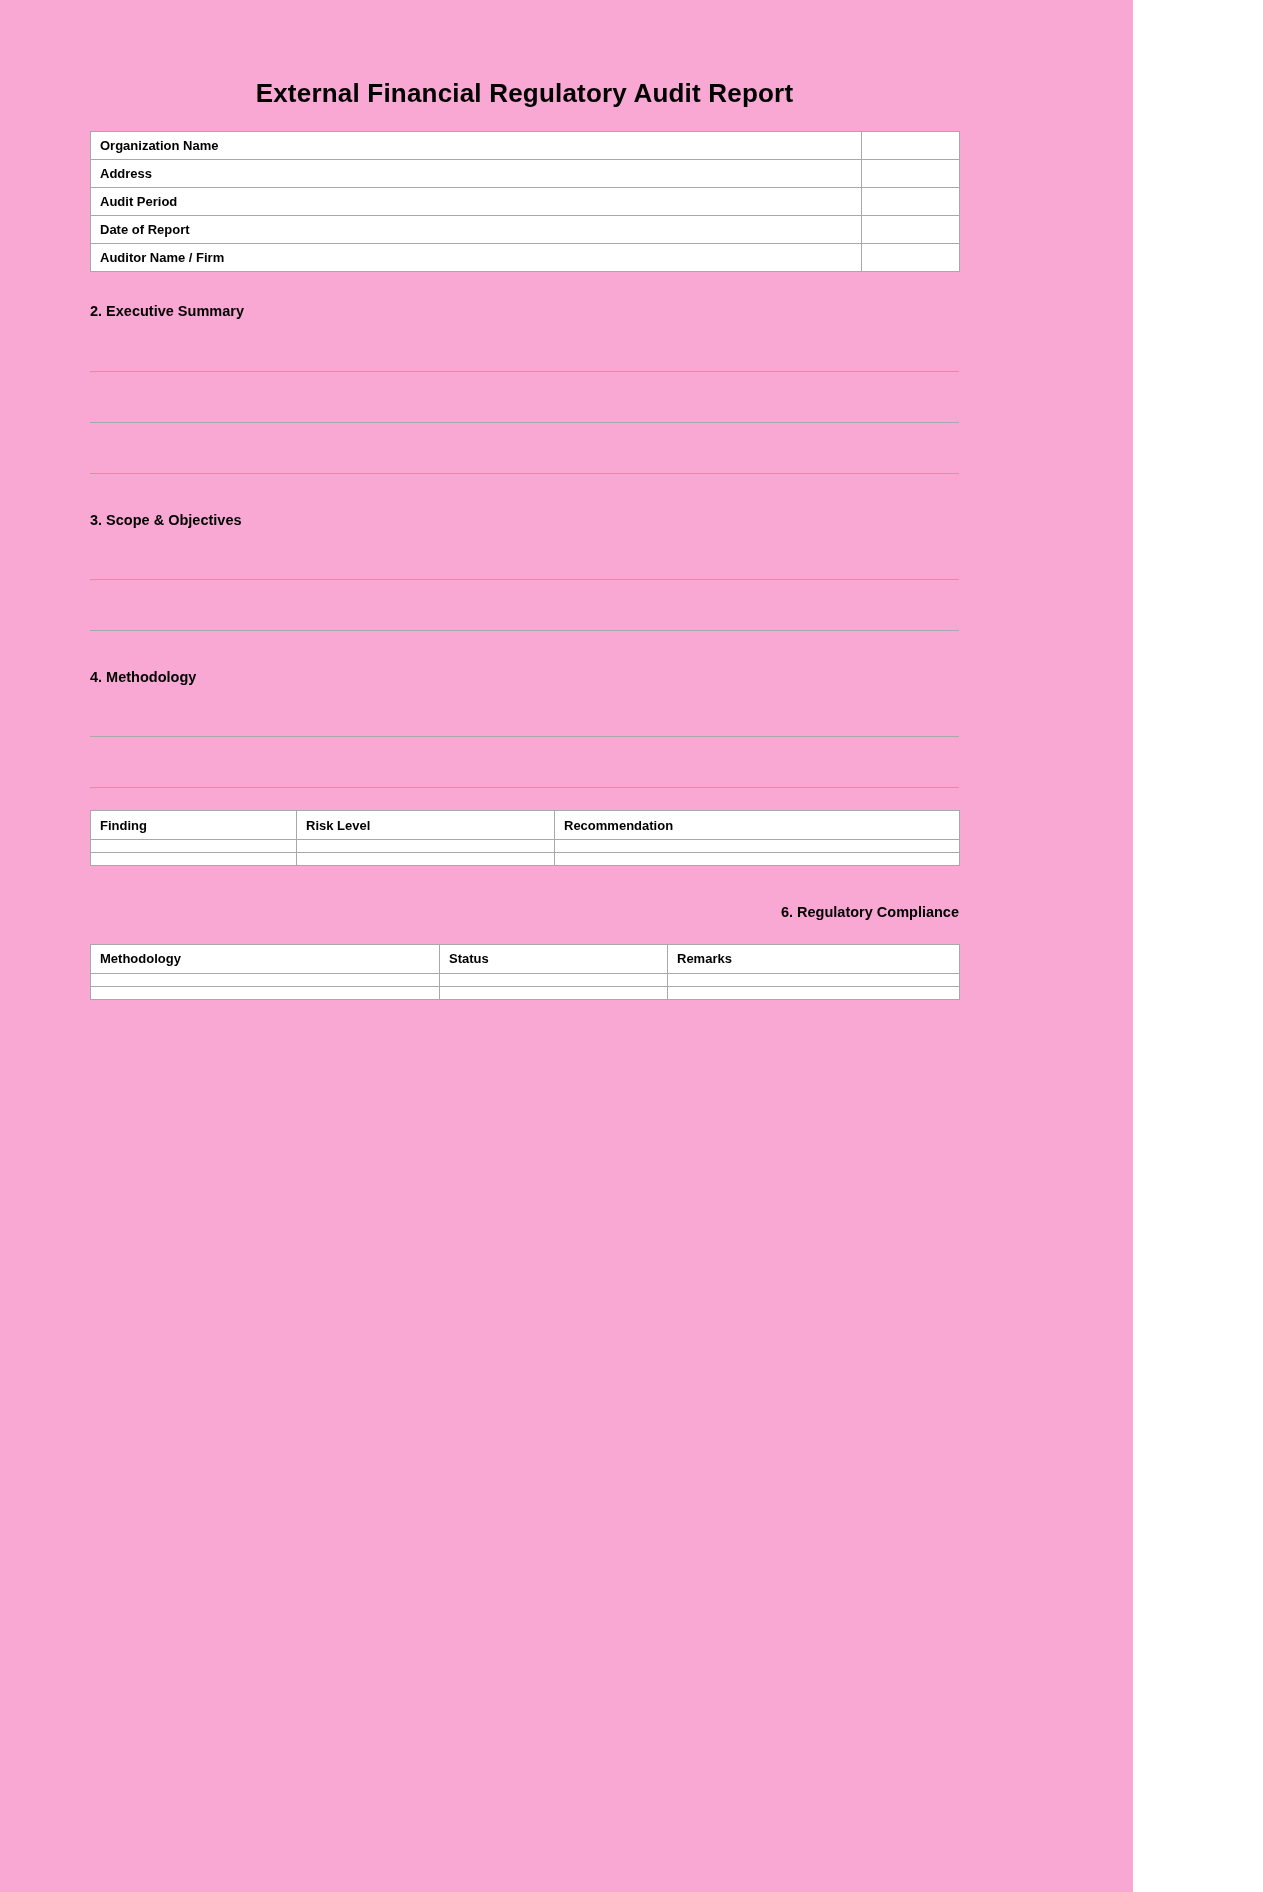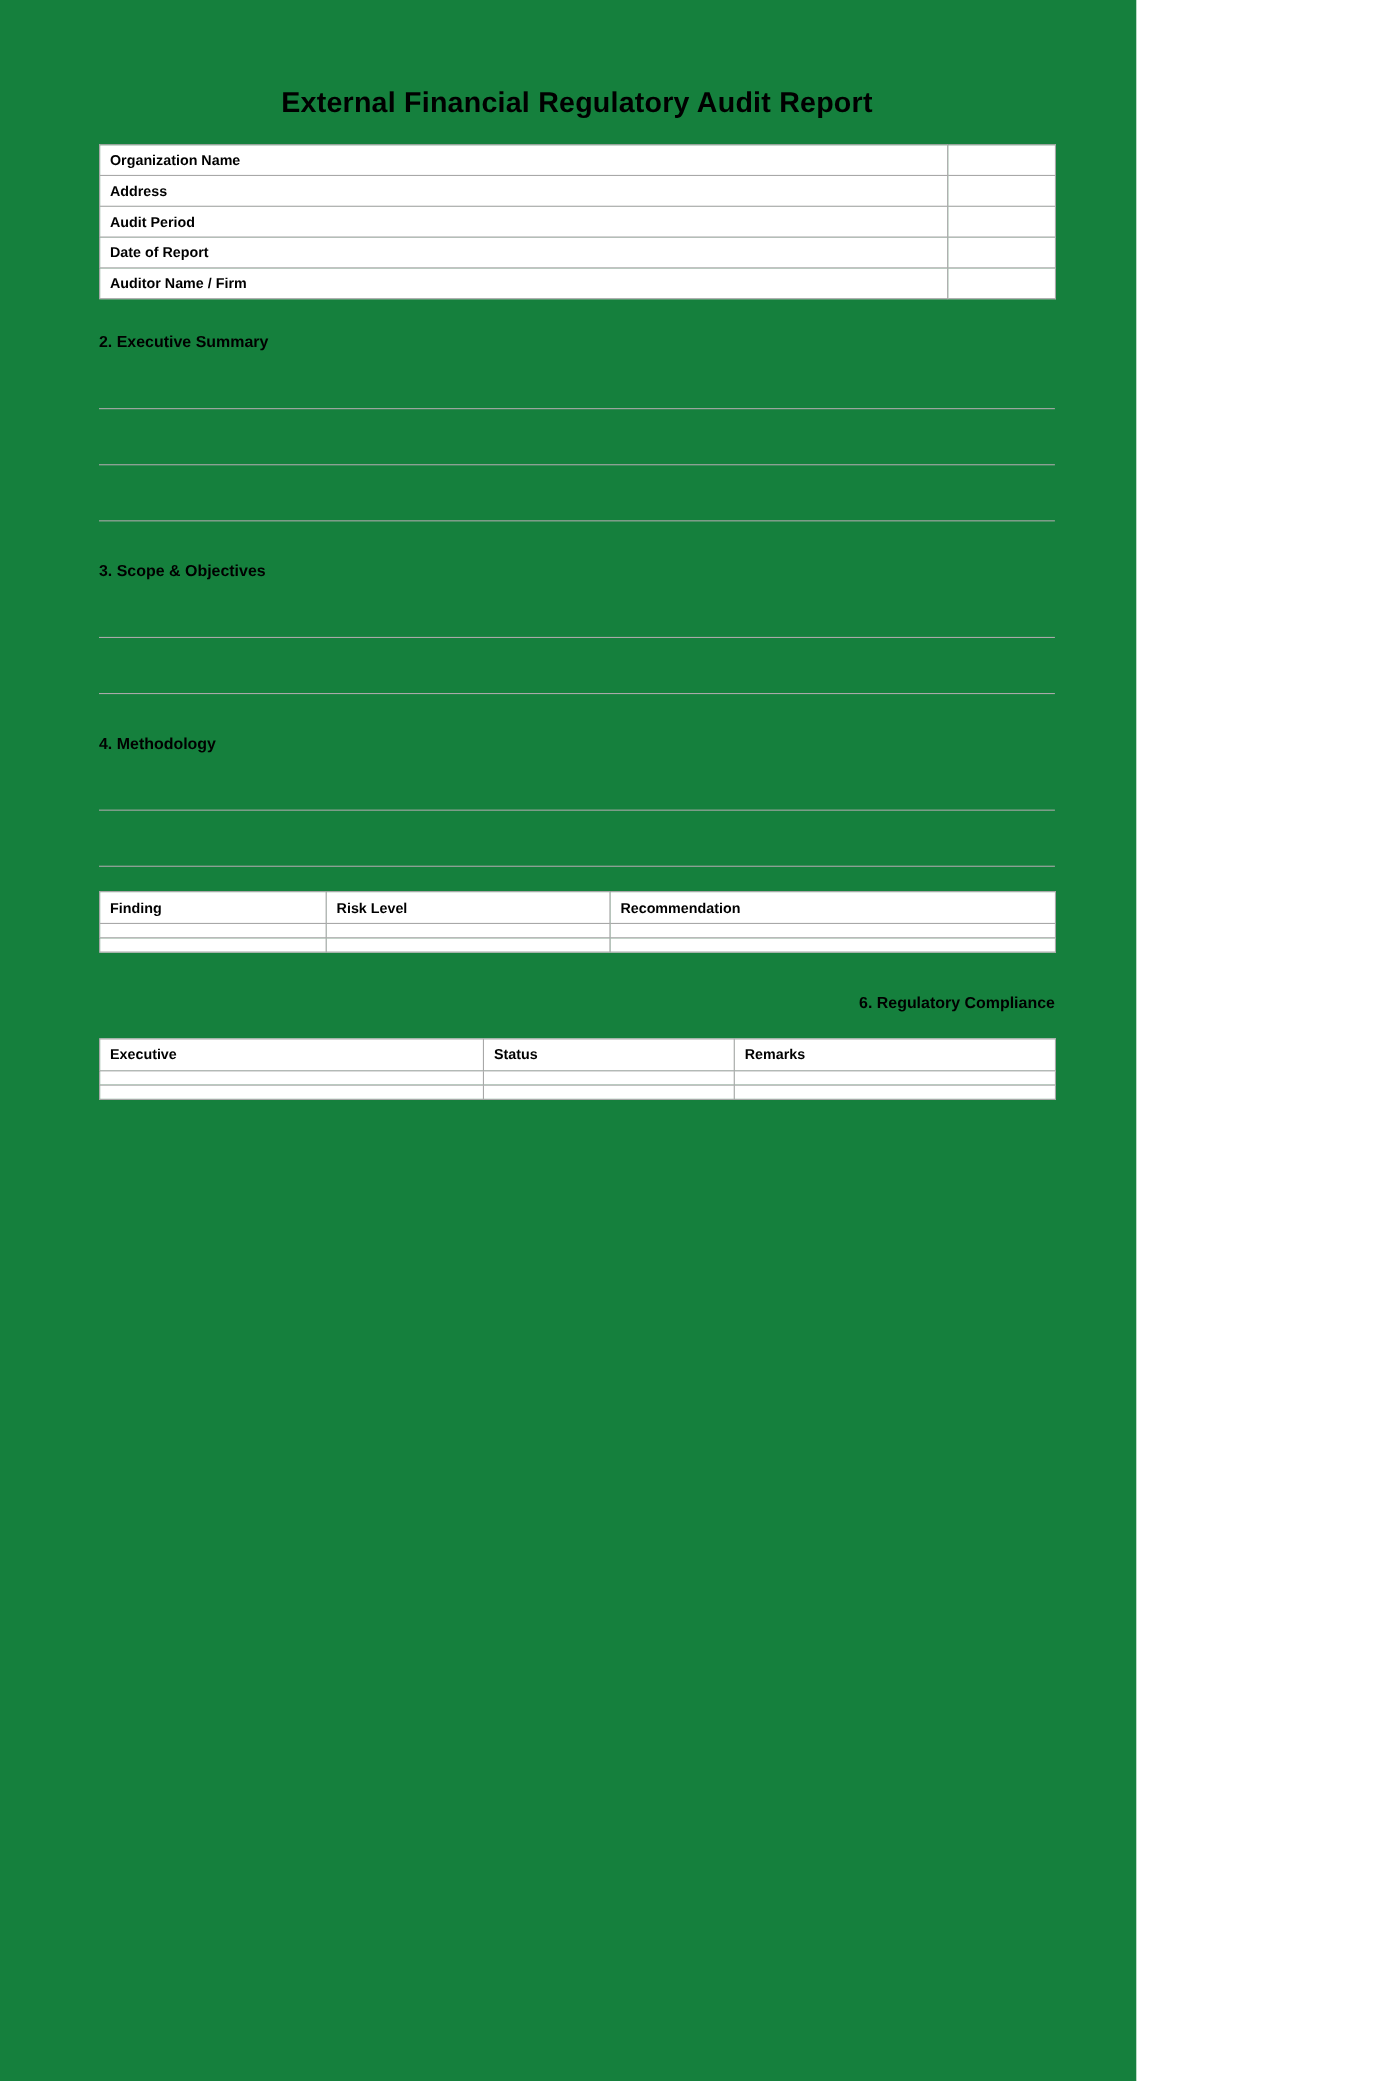--- a/index.html
+++ b/index.html
@@ -9,23 +9,23 @@
   }
   body {
     width: 1263px;
     height: 1892px;
     font-family: "Liberation Sans", sans-serif;
     color: #000000;
     position: relative;
     overflow: hidden;
   }
   .page {
-    width: 1033px;
+    width: 1133px;
     height: 1892px;
-    background: #15803d;
+    background: #f9a8d4;
     box-sizing: border-box;
     padding: 12px;
     position: relative;
   }
   .content {
     position: absolute;
     left: 90px;
     top: 0;
     width: 869px;
   }
@@ -193,21 +193,21 @@
 
     <h2 class="section-heading sec6-head">6. Regulatory Compliance</h2>
     <table class="grid tbl-compliance">
       <colgroup>
         <col class="col-comp-1">
         <col class="col-comp-2">
         <col class="col-comp-3">
       </colgroup>
       <thead>
         <tr>
-          <th>Executive</th>
+          <th>Methodology</th>
           <th>Status</th>
           <th>Remarks</th>
         </tr>
       </thead>
       <tbody>
         <tr>
           <td class="blank"></td>
           <td class="blank"></td>
           <td class="blank"></td>
         </tr>

